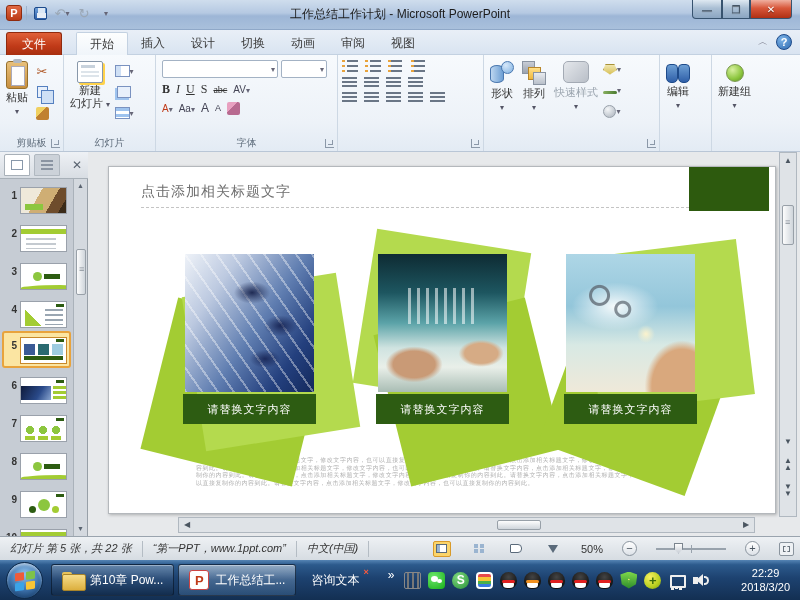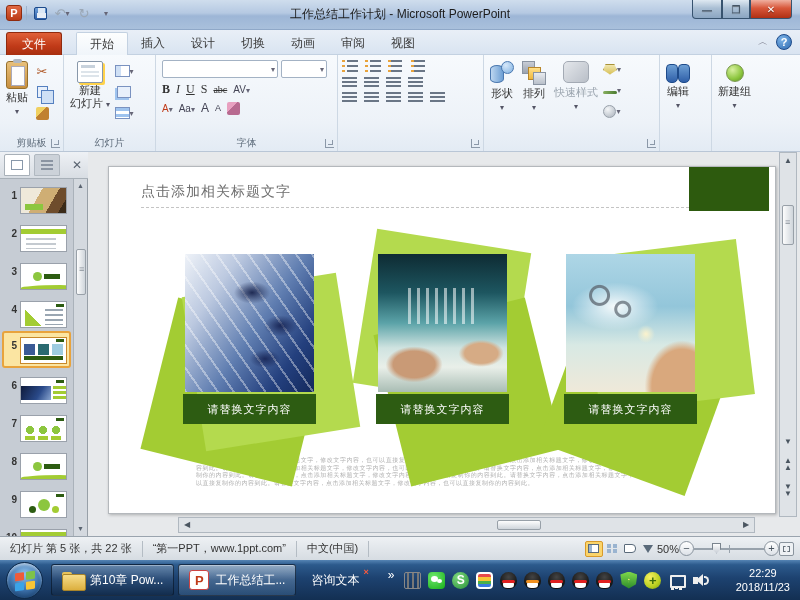--- a/index.html
+++ b/index.html
@@ -175,22 +175,22 @@
   .vsb-thumb{position:absolute;left:2px;top:52px;width:12px;height:40px;background:linear-gradient(90deg,#fdfdfd,#cfd5db);border:1px solid #98a0a8;border-radius:2px;}
   .vsb-thumb::after{content:"≡";position:absolute;left:2px;top:11px;font-size:9px;color:#8a929a;}
   .hsb{position:absolute;left:89px;right:24px;top:365px;height:16px;background:#dfe3e7;border:1px solid #b0b8c0;}
   .hsb-btn{position:absolute;top:1px;width:14px;height:12px;text-align:center;font-size:8px;color:#4a5560;line-height:12px;}
   .hsb-thumb{position:absolute;left:318px;top:2px;width:44px;height:10px;background:linear-gradient(#fdfdfd,#cfd5db);border:1px solid #98a0a8;border-radius:2px;}
 
   
   .statusbar{position:absolute;left:0;top:536px;width:800px;height:24px;
     background:linear-gradient(#eef1f4,#d6dce2);border-top:1px solid #9aa4ae;
     display:flex;align-items:center;font-size:11px;color:#333;}
-  .st-seg{padding:0 10px;border-right:1px solid #b4bcc4;height:16px;display:flex;align-items:center;}
-  .st-right{margin-left:auto;display:flex;align-items:center;gap:0;padding-right:6px;}
+  .st-seg{padding:0 10px;border-right:1px solid #b4bcc4;height:16px;display:flex;align-items:center;font-style:italic;}
+  .st-right{margin-left:auto;display:flex;align-items:center;gap:19px;padding-right:6px;}
   .viewbtn{width:18px;height:16px;display:flex;align-items:center;justify-content:center;border-radius:2px;}
   .viewbtn.active{background:#fbd46a;border:1px solid #d89a2a;}
   .vb-normal{width:11px;height:9px;border:1px solid #5a6a7a;background:linear-gradient(90deg,#9ab4d0 30%,#fff 30%);}
   .vb-sorter{width:10px;height:9px;background:
       linear-gradient(#9ab4d0,#9ab4d0) 0 0/4px 4px no-repeat,
       linear-gradient(#9ab4d0,#9ab4d0) 6px 0/4px 4px no-repeat,
       linear-gradient(#9ab4d0,#9ab4d0) 0 5px/4px 4px no-repeat,
       linear-gradient(#9ab4d0,#9ab4d0) 6px 5px/4px 4px no-repeat;}
   .vb-read{width:12px;height:9px;border:1px solid #5a6a7a;border-radius:1px 4px 4px 1px;background:linear-gradient(90deg,#fff 48%,#d0d8e0 48% 52%,#fff 52%);}
   .vb-show{width:0;height:0;border-left:5px solid transparent;border-right:5px solid transparent;border-top:8px solid #5a6a7a;}
@@ -650,15 +650,15 @@
     <span class="tray-ic qq-ic"></span>
     <span class="tray-ic shield-ic"></span>
     <span class="tray-ic coin-ic"></span>
     <span class="tray-ic net-ic"></span>
     <span class="tray-ic spk-ic">
         <span class="spk-wave"></span>
       </span>
   </div>
   <div class="clock">
     <div>22:29</div>
-    <div>2018/11/23</div>
+    <div>2018/3/20</div>
   </div>
 </div>
 
 </body></html>

